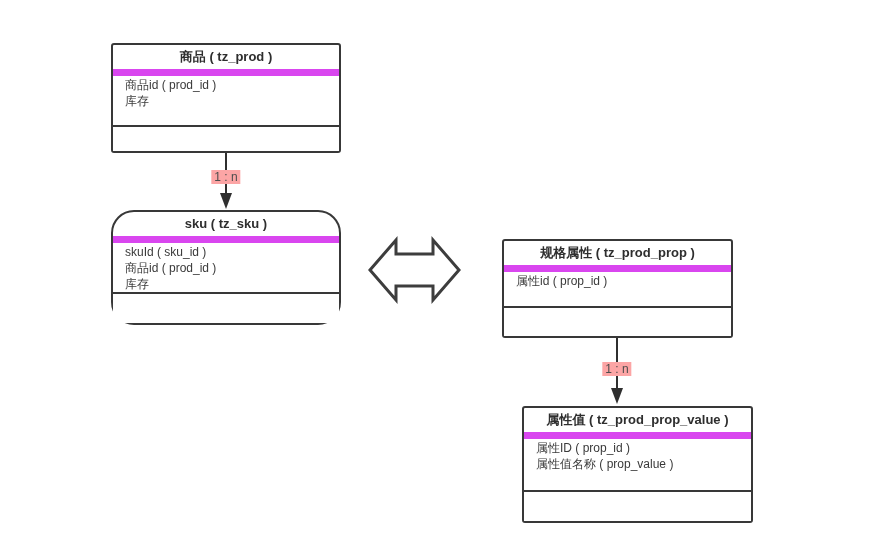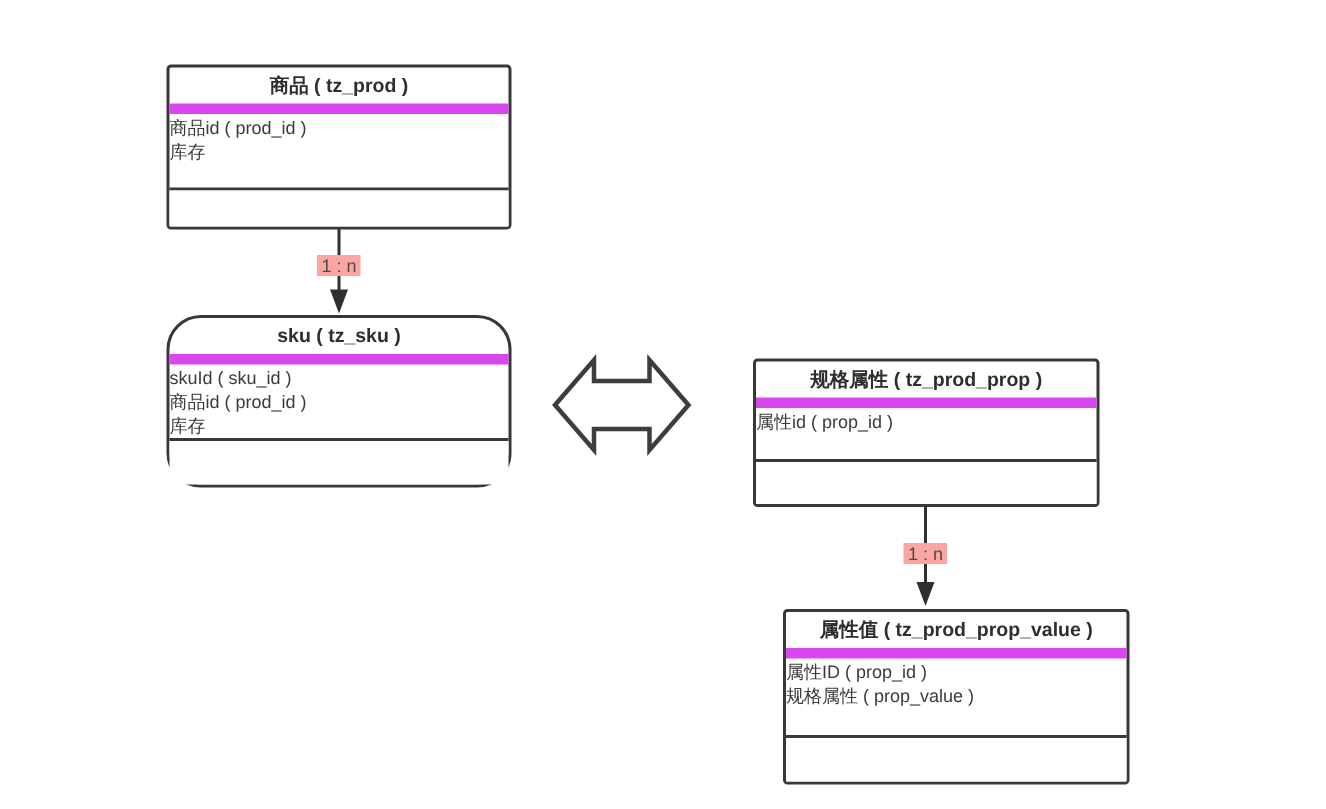--- a/index.html
+++ b/index.html
@@ -28,21 +28,21 @@
     line-height: 24px;
     height: 24px;
     color: #2e2e2e;
     white-space: nowrap;
     overflow: hidden;
   }
   .entity-fields {
     border-bottom: 2px solid #383838;
     font-size: 12px;
     line-height: 16px;
-    padding: 1px 8px 0 0;
+    padding: 1px 8px 0 12px;
     color: #3a3a3a;
     overflow: hidden;
   }
   .entity-footer { background: #ffffff; }
 
   .rel-label {
     position: absolute;
     transform: translate(-50%, -50%);
     background: #fca5a5;
     padding: 0 3px;
@@ -99,18 +99,18 @@
     </div>
     <div class="entity-footer" style="height:28px;"></div>
   </div>
 
   <div class="rel-label" style="left:617px; top:369px;">1 : n</div>
 
   <div class="entity" style="left:522px; top:406px; width:227px;">
     <div class="entity-header">属性值 ( tz_prod_prop_value )</div>
     <div class="entity-fields" style="height:50px;">
       <div>属性ID ( prop_id )</div>
-      <div>规格属性 ( prop_value )</div>
+      <div>属性值名称 ( prop_value )</div>
     </div>
     <div class="entity-footer" style="height:29px;"></div>
   </div>
 
 </div>
 
 </body></html>

